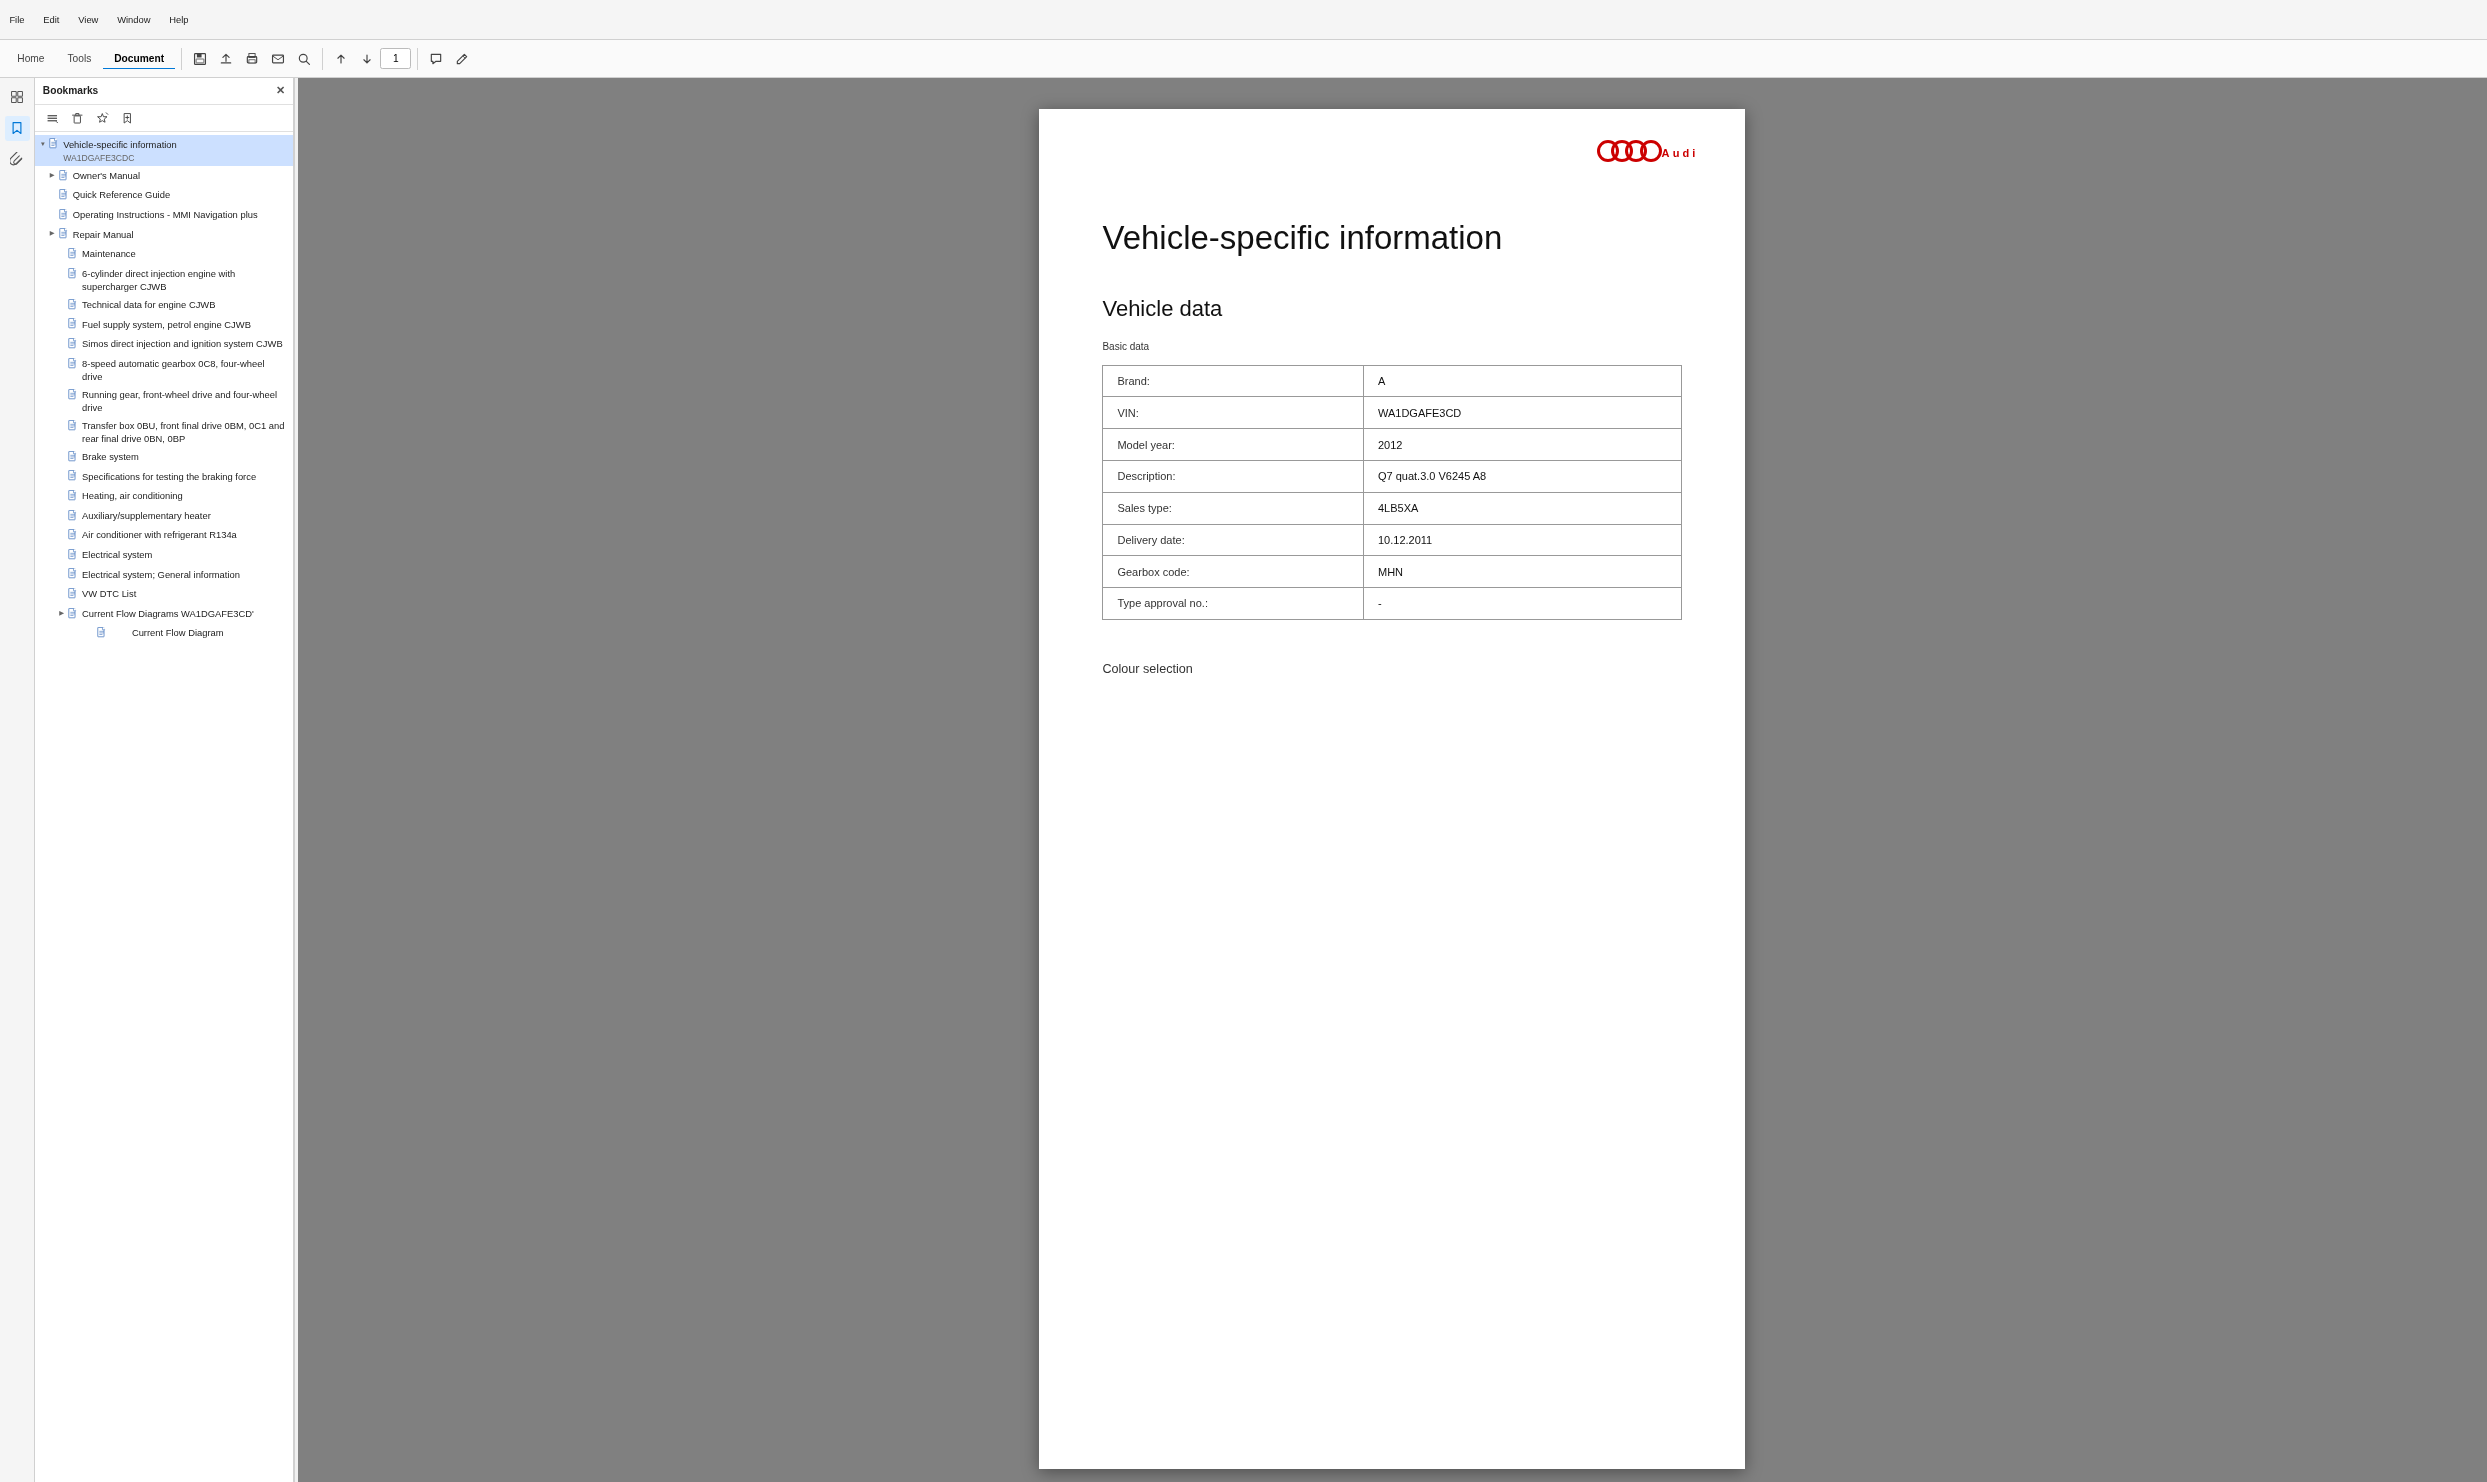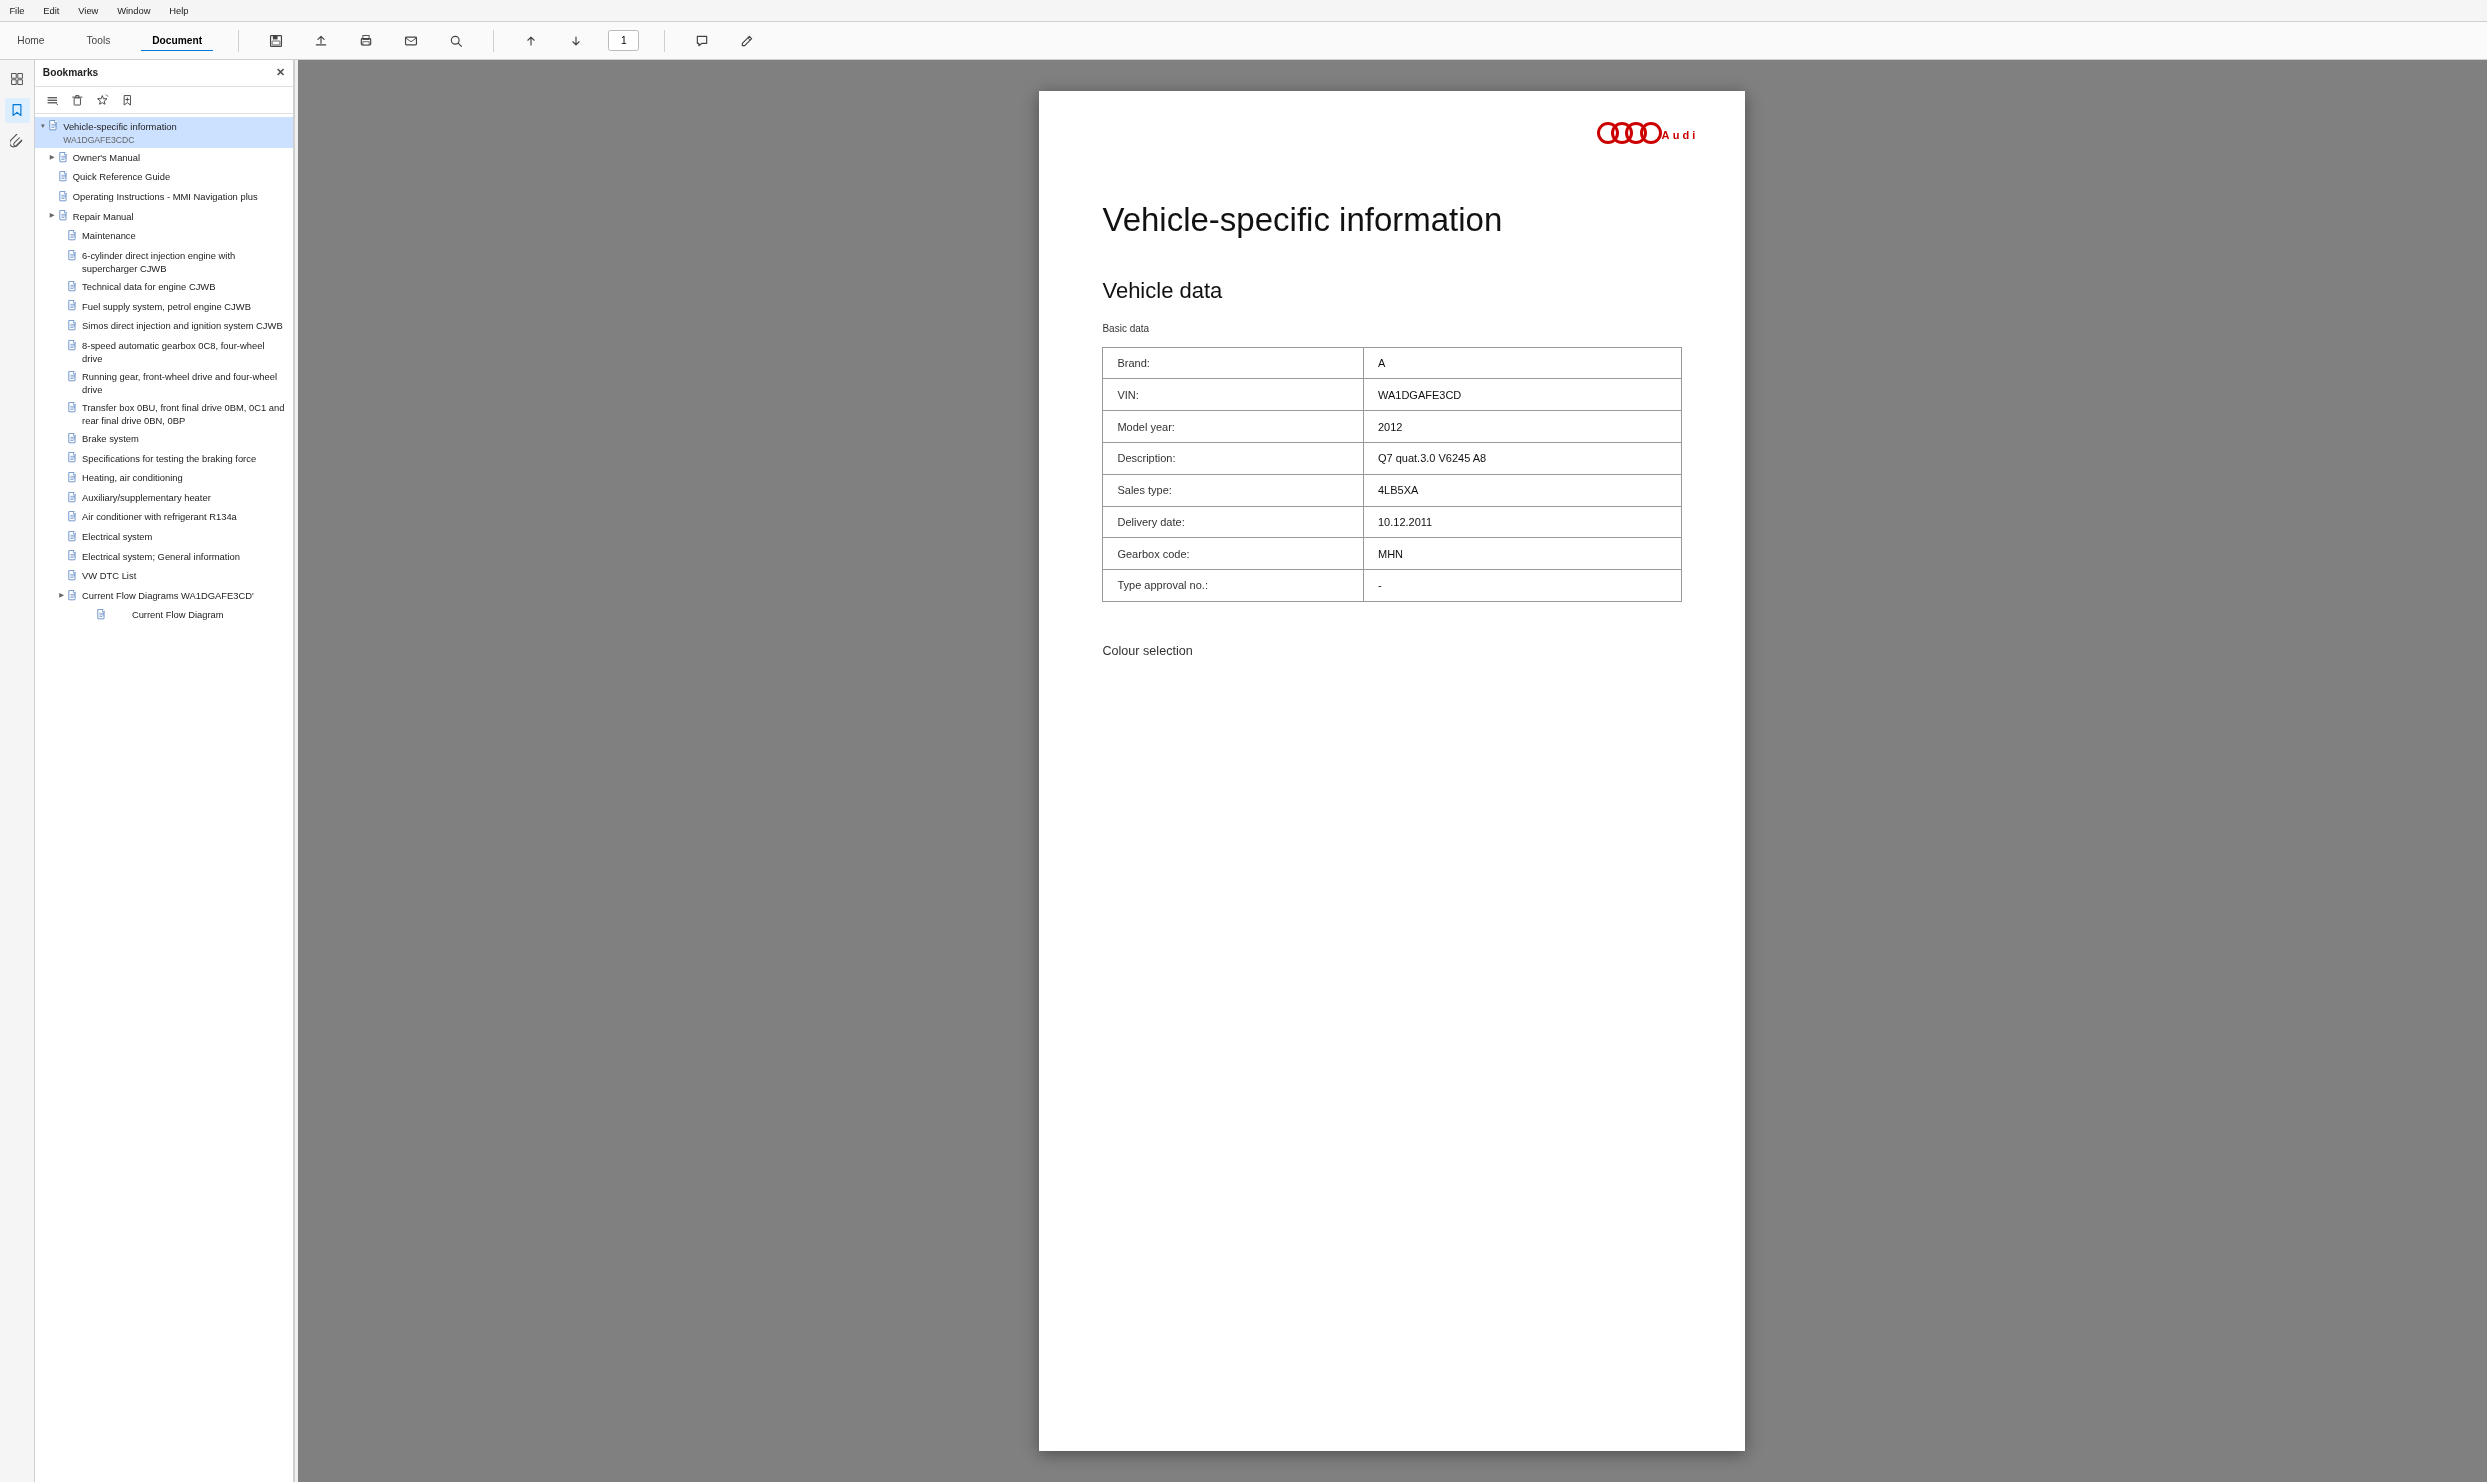--- a/index.html
+++ b/index.html
@@ -5,39 +5,39 @@
     * { box-sizing: border-box; margin: 0; padding: 0; }
     body { font-family: 'Segoe UI', Arial, sans-serif; font-size: 10.2px; background: #f0f0f0; color: #222; overflow: hidden; }
 
     
     .menu-bar {
       display: flex;
       align-items: center;
       background: #f5f5f5;
       border-bottom: 0.8px solid #d0d0d0;
       padding: 1.6px 6.3px;
-      height: 22px;
+      height: 40px;
       gap: 12.6px;
     }
     .menu-item {
       font-size: 9.4px;
       color: #222;
       cursor: pointer;
       padding: 1.6px 3.1px;
     }
 
     
     .toolbar {
       display: flex;
       align-items: center;
       background: #fafafa;
       border-bottom: 0.8px solid #d0d0d0;
       padding: 3.1px 6.3px;
       height: 38px;
-      gap: 20px;
+      gap: 1px;
     }
     .toolbar-tab {
       padding: 4.7px 11px;
       font-size: 10.2px;
       cursor: pointer;
       color: #444;
       border-bottom: 1.6px solid transparent;
     }
     .toolbar-tab.active {
       color: #000;

